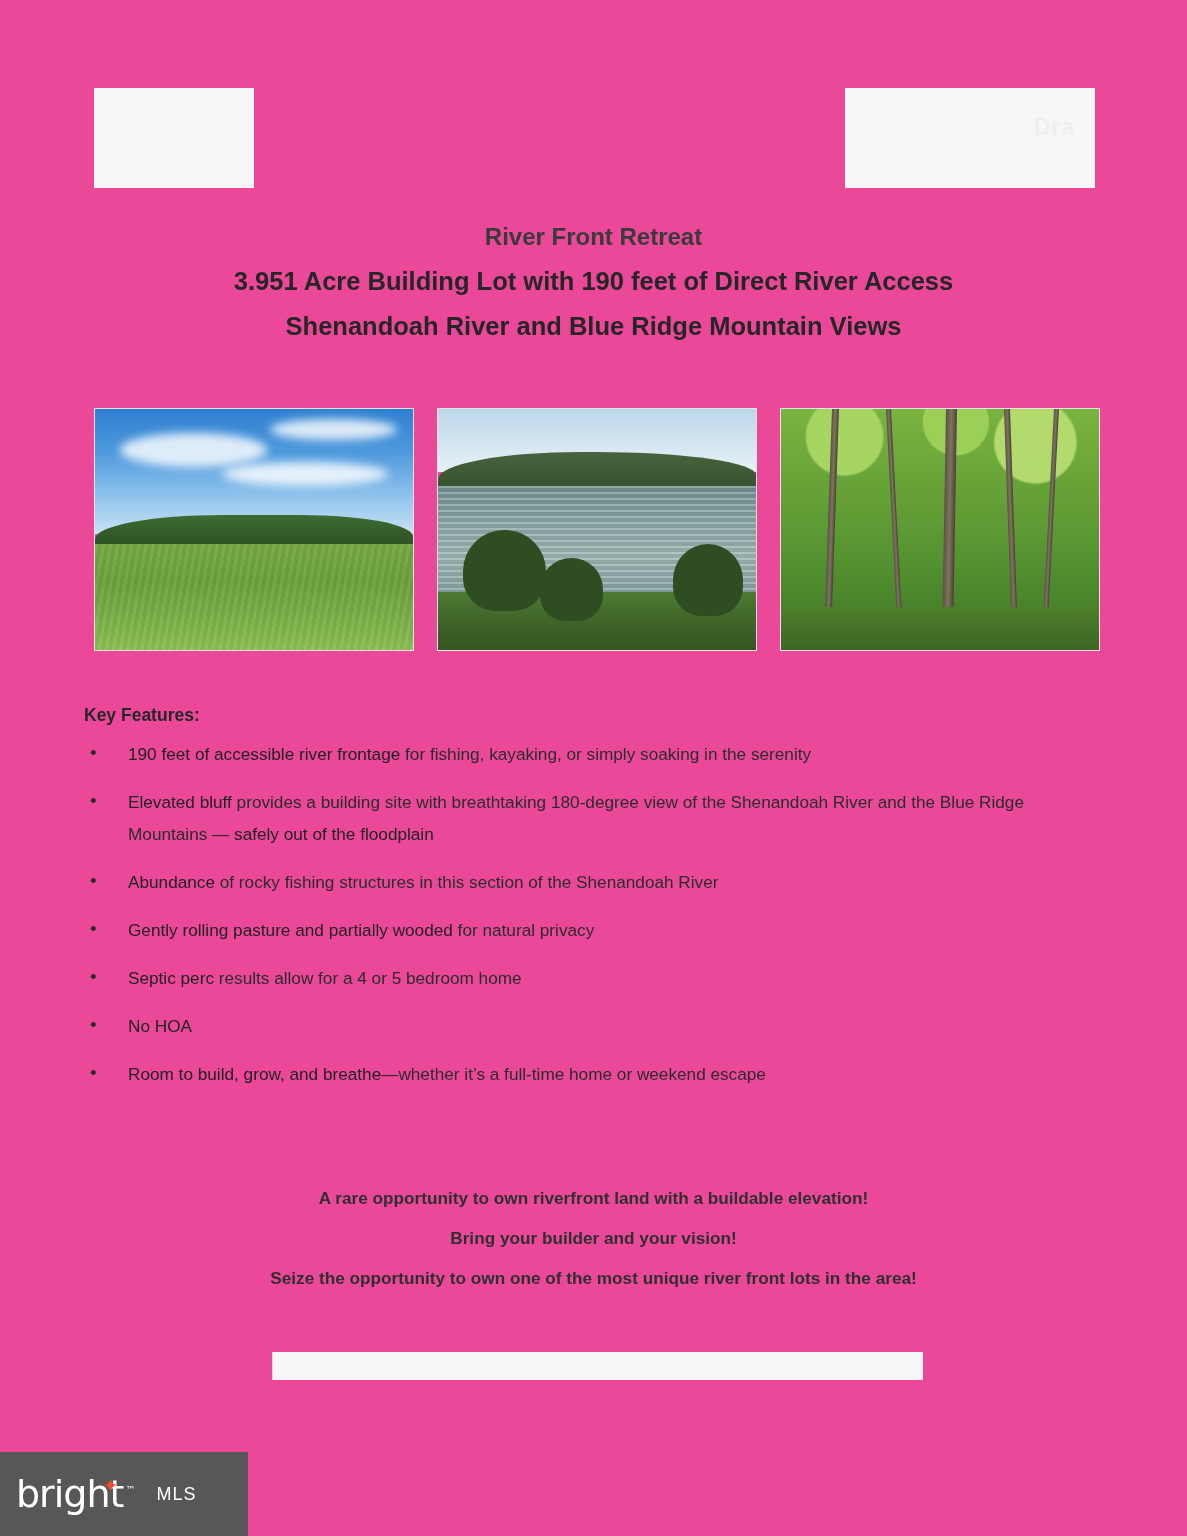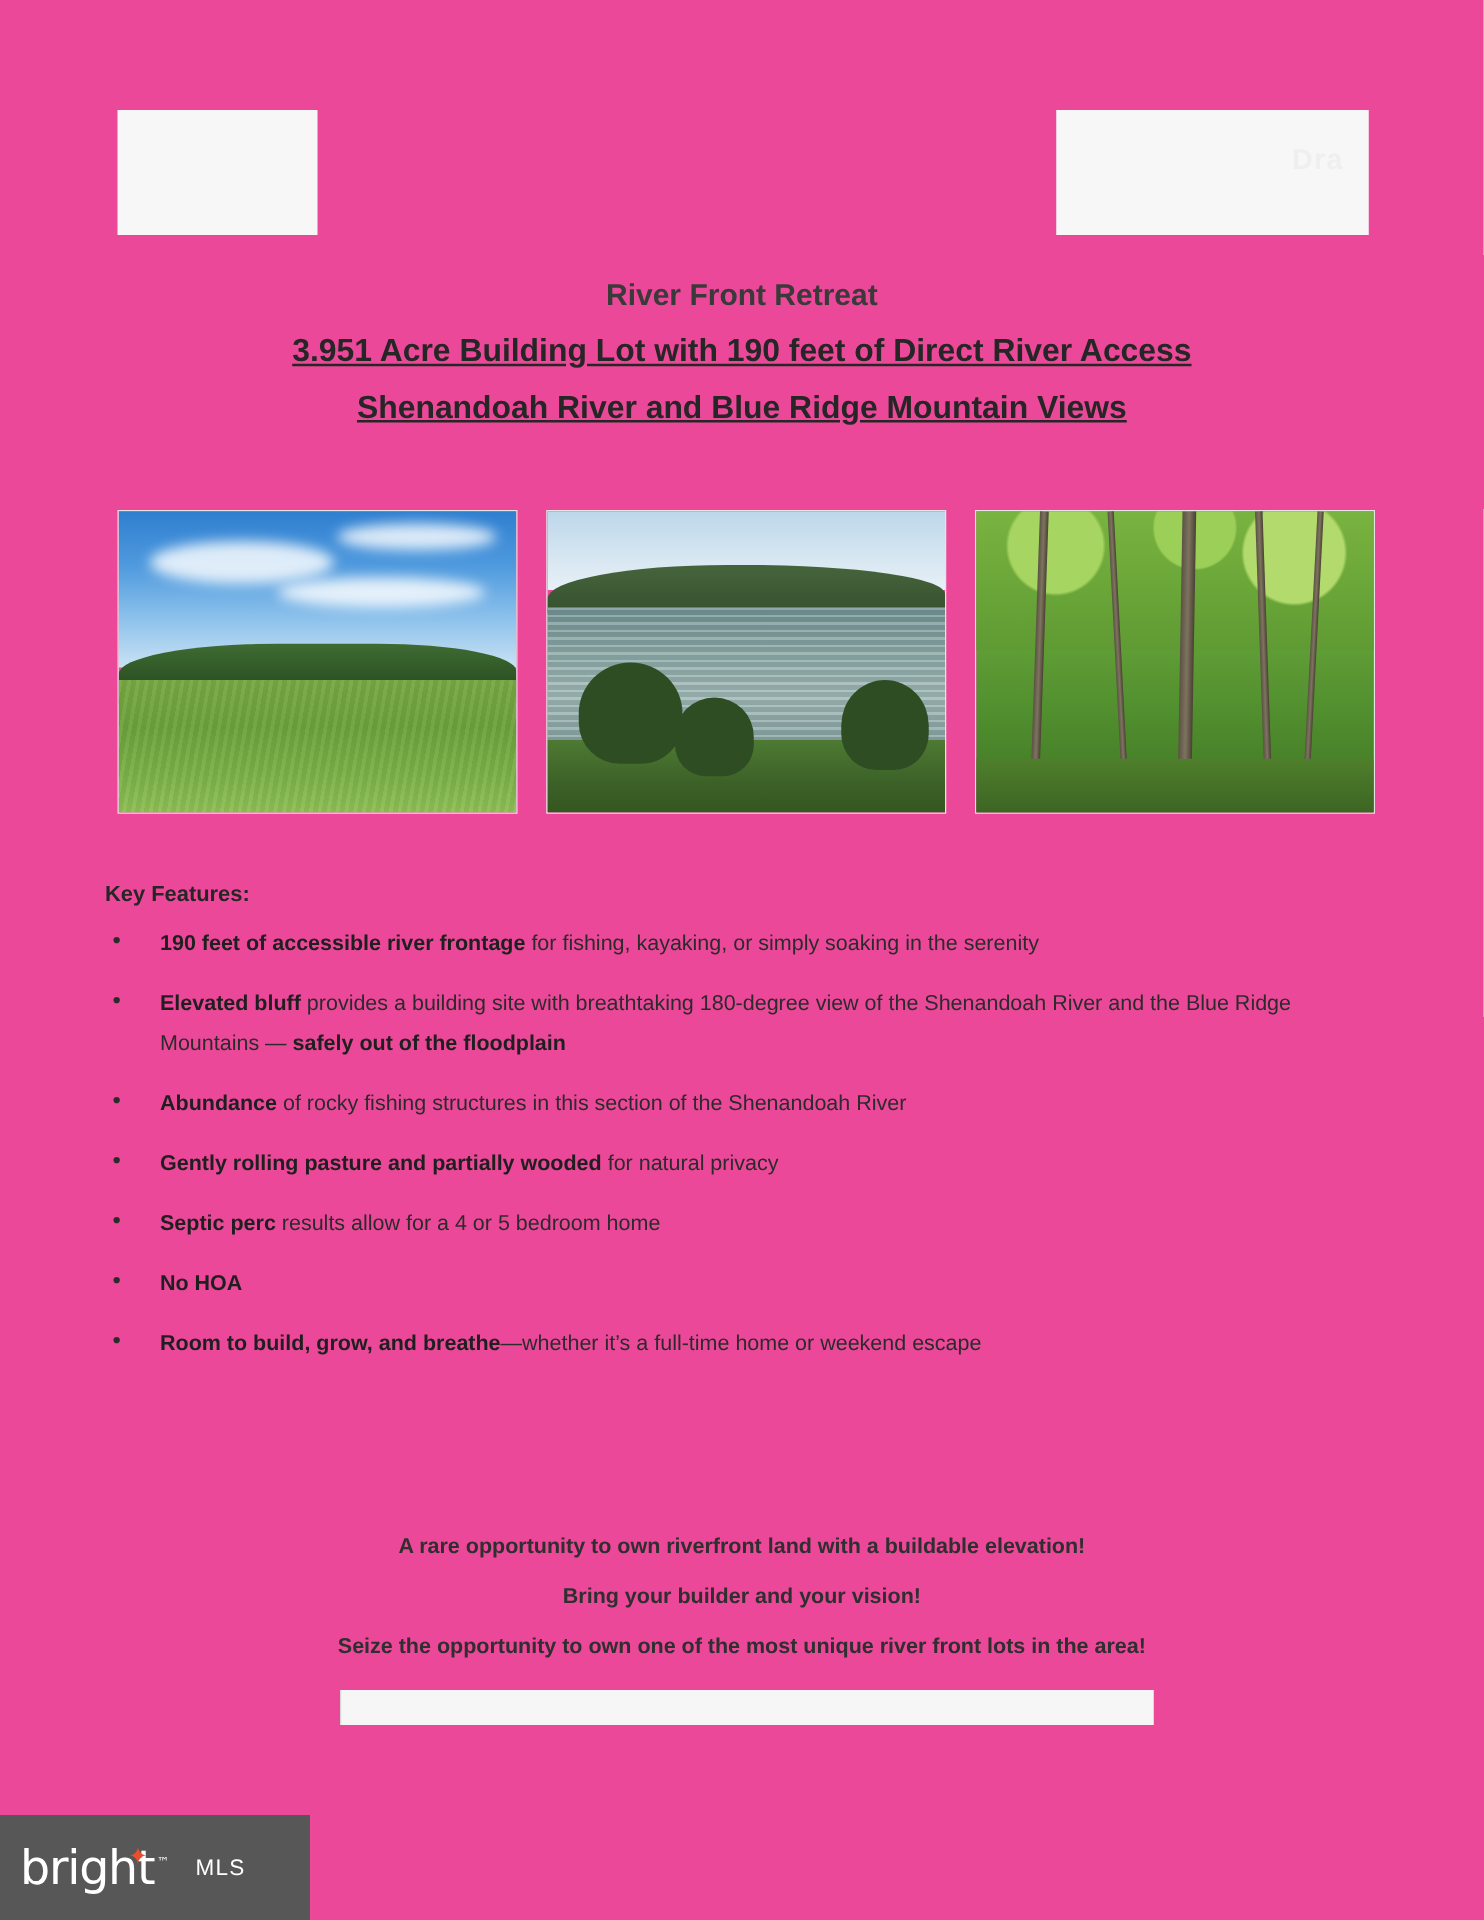--- a/index.html
+++ b/index.html
@@ -51,21 +51,20 @@
     font-weight: bold;
     color: #3a3a3a;
     line-height: 44px;
   }
   .headline .line2,
   .headline .line3 {
     font-size: 25.5px;
     font-weight: bold;
     color: #262626;
     line-height: 45px;
-    text-decoration: underline;
   }
 
   .photo-strip {
     position: absolute;
     left: 94px;
     top: 408px;
     width: 1006px;
     height: 243px;
     display: flex;
     justify-content: space-between;
@@ -187,26 +186,26 @@
   }
   ul.features li::before {
     content: "\2022";
     position: absolute;
     left: 6px;
     top: -1px;
     font-size: 19px;
     color: #2b2b2b;
   }
   ul.features li.wide::before { left: 6px; }
-  ul.features li b { font-weight: bold; color: #1f1f1f; }
+  ul.features li b { font-weight: normal; color: #1f1f1f; }
 
   .closing {
     position: absolute;
     left: 0;
-    top: 1216px;
+    top: 1178px;
     width: 100%;
     text-align: center;
   }
   .closing div {
     font-size: 17.2px;
     font-weight: bold;
     color: #2f2f2f;
     line-height: 40px;
   }
 

